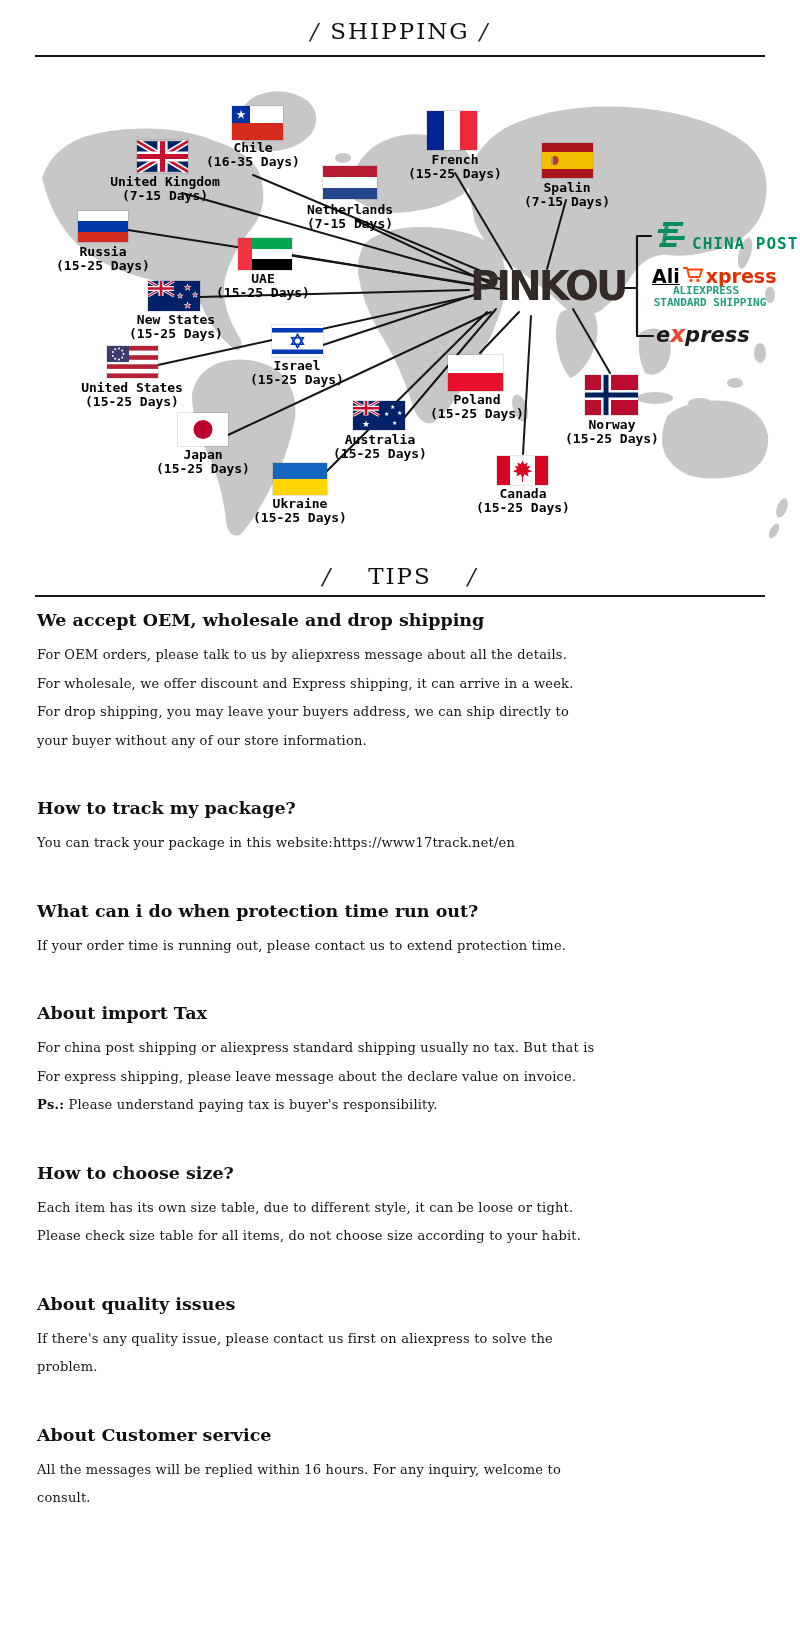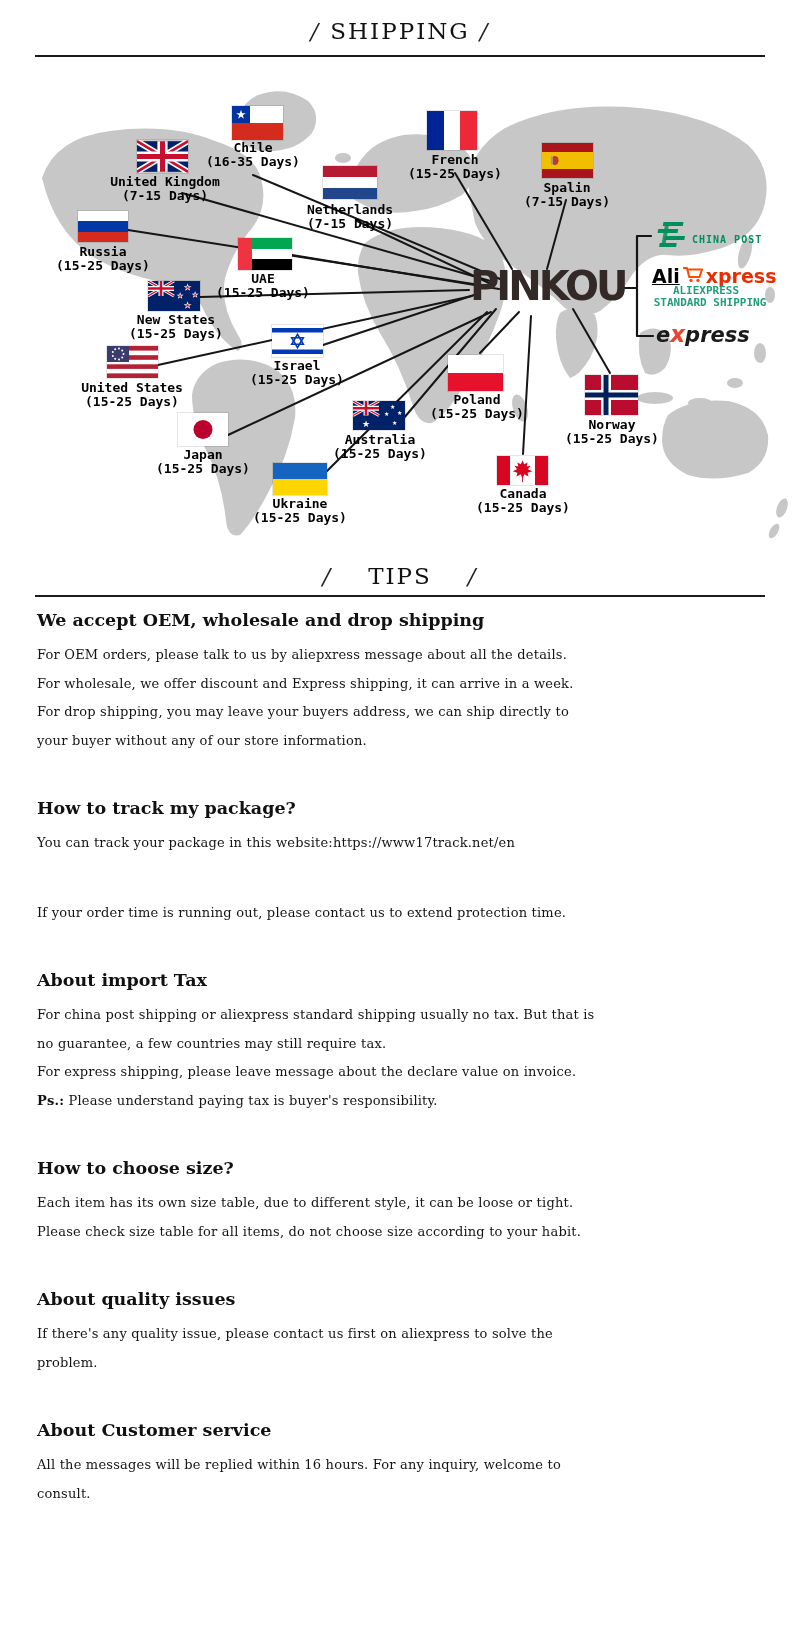--- a/index.html
+++ b/index.html
@@ -14,21 +14,21 @@
   .map-wrap{position:relative;width:800px;height:460px;margin-top:26px;}
   .layer{position:absolute;left:0;top:0;}
   .flag{position:absolute;line-height:0;box-shadow:0 0 0 1px rgba(0,0,0,0.10);}
   .clabel{position:absolute;width:200px;text-align:center;
           font-family:"DejaVu Sans Mono", monospace;font-weight:bold;font-size:13px;line-height:14px;color:#000;}
   .brand{position:absolute;left:470px;top:183px;width:160px;
          font-family:"DejaVu Sans", sans-serif;font-weight:800;font-size:40px;line-height:40px;
          letter-spacing:-3px;color:#332a27;}
   .cp-emblem{position:absolute;left:652px;top:136px;line-height:0;}
   .cp-text{position:absolute;left:692px;top:151px;font-family:"DejaVu Sans Mono", monospace;
-           font-weight:bold;font-size:10px;color:#008f5a;letter-spacing:1px;white-space:nowrap;}
+           font-weight:bold;font-size:16px;color:#008f5a;letter-spacing:1px;white-space:nowrap;}
   .ali-row{position:absolute;left:652px;top:181px;display:flex;align-items:flex-end;
            font-family:"DejaVu Sans", sans-serif;font-weight:bold;font-size:19px;line-height:19px;white-space:nowrap;}
   .ali-a{color:#000000;text-decoration:underline;}
   .ali-x{color:#e62e04;}
   .ali-cart{margin:0 1px 0 1px;}
   .ali-sub{position:absolute;width:140px;text-align:center;font-family:"DejaVu Sans Mono", monospace;
            font-weight:bold;font-size:11px;line-height:12px;color:#1f9e77;white-space:nowrap;}
   .exp-row{position:absolute;left:656px;top:240px;font-family:"DejaVu Sans", sans-serif;
            font-style:italic;font-weight:bold;font-size:21px;line-height:22px;color:#1a1a1a;white-space:nowrap;}
   .exp-x{color:#e8442e;font-size:23px;}
@@ -353,27 +353,27 @@
       <p>For drop shipping, you may leave your buyers address, we can ship directly to</p>
       <p>your buyer without any of our store information.</p>
     </div>
 
     <div class="sec">
       <h3>How to track my package?</h3>
       <p>You can track your package in this website:https://www17track.net/en</p>
     </div>
 
     <div class="sec">
+      <h3>What can i do when protection time run out?</h3>
       <p>If your order time is running out, please contact us to extend protection time.</p>
     </div>
 
     <div class="sec">
       <h3>About import Tax</h3>
       <p>For china post shipping or aliexpress standard shipping usually no tax. But that is</p>
-      <p>no guarantee, a few countries may still require tax.</p>
       <p>For express shipping, please leave message about the declare value on invoice.</p>
       <p><span class="ps">Ps.:</span><span> Please understand paying tax is buyer's responsibility.</span></p>
     </div>
 
     <div class="sec">
       <h3>How to choose size?</h3>
       <p>Each item has its own size table, due to different style, it can be loose or tight.</p>
       <p>Please check size table for all items, do not choose size according to your habit.</p>
     </div>
 

